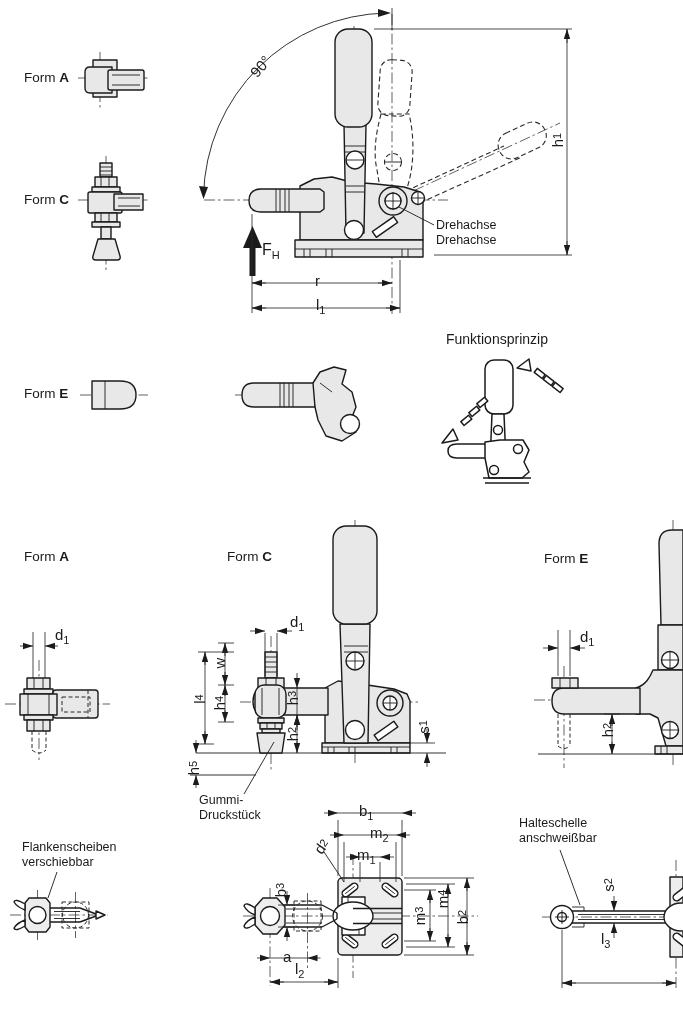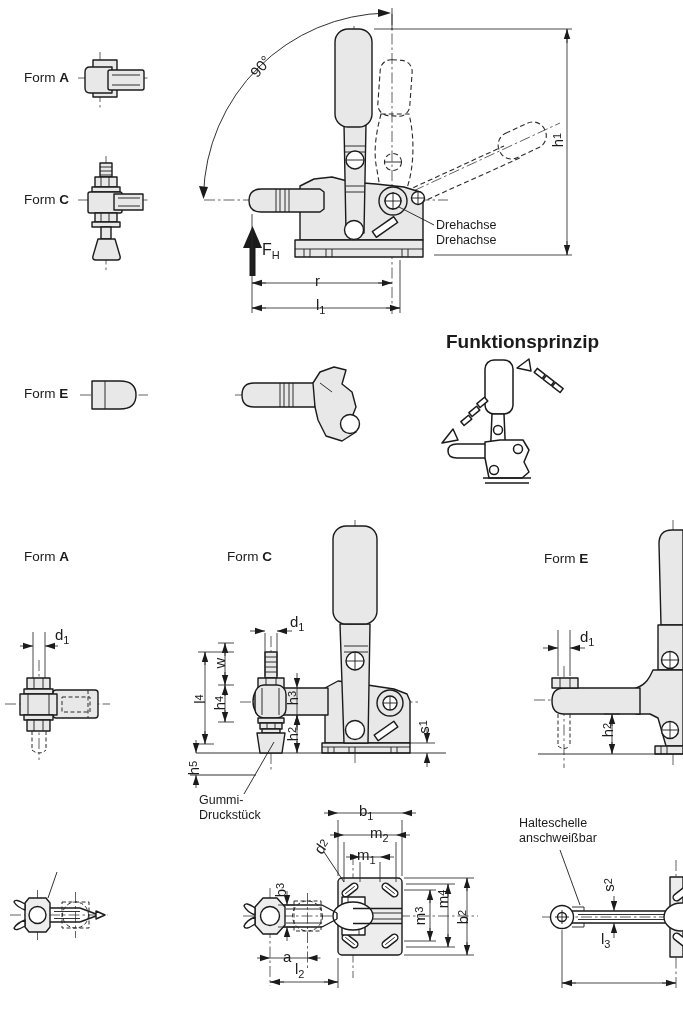--- a/index.html
+++ b/index.html
@@ -1,21 +1,21 @@
 <!DOCTYPE html>
 <html><head>
 <meta charset="utf-8">
 <style>
   html,body{margin:0;padding:0;background:#fff}
   .canvas{position:relative;width:683px;height:1030px;background:#fff;overflow:hidden;
           font-family:"Liberation Sans",sans-serif;color:#1b1b1b}
   .canvas svg{position:absolute;overflow:visible}
   .lbl{position:absolute;font-size:13.5px;white-space:nowrap}
   .lbl b{font-weight:bold}
-  .hdg{position:absolute;font-size:19px;font-weight:bold;white-space:nowrap}
+  .hdg{position:absolute;font-size:14px;font-weight:normal;white-space:nowrap}
   .ann{position:absolute;font-size:12.5px;line-height:15px;white-space:nowrap}
   .ann span{display:block}
   .dim{position:absolute;font-size:15px;white-space:nowrap}
   .dim sub{font-size:11px;line-height:0}
   .rot{width:26px;height:26px;display:flex;align-items:center;justify-content:center;
        transform:rotate(-90deg)}
   .rotd2{width:26px;height:26px;display:flex;align-items:center;justify-content:center;
        transform:rotate(-55deg)}
   .rot50{width:30px;height:20px;display:flex;align-items:center;justify-content:center;
        transform:rotate(-50deg)}
@@ -494,20 +494,24 @@
   <div class="hdg" style="left:446px;top:331px">Funktionsprinzip</div>
 
   <div class="ann" style="left:436px;top:218px">
     <span>Drehachse</span>
       <span>Drehachse</span>
   </div>
   <div class="ann" style="left:199px;top:793px">
     <span>Gummi-</span>
       <span>Druckstück</span>
   </div>
+  <div class="ann" style="left:22px;top:840px">
+    <span>Flankenscheiben</span>
+      <span>verschiebbar</span>
+  </div>
   <div class="ann" style="left:519px;top:816px">
     <span>Halteschelle</span>
       <span>anschweißbar</span>
   </div>
 
   <div class="dim rot50" style="left:245px;top:56px">
       <span>90°</span>
     </div>
   <div class="dim" style="left:262px;top:241px;font-size:16px"><span>F</span><sub>H</sub></div>
   <div class="dim rot" style="left:544px;top:127px">

